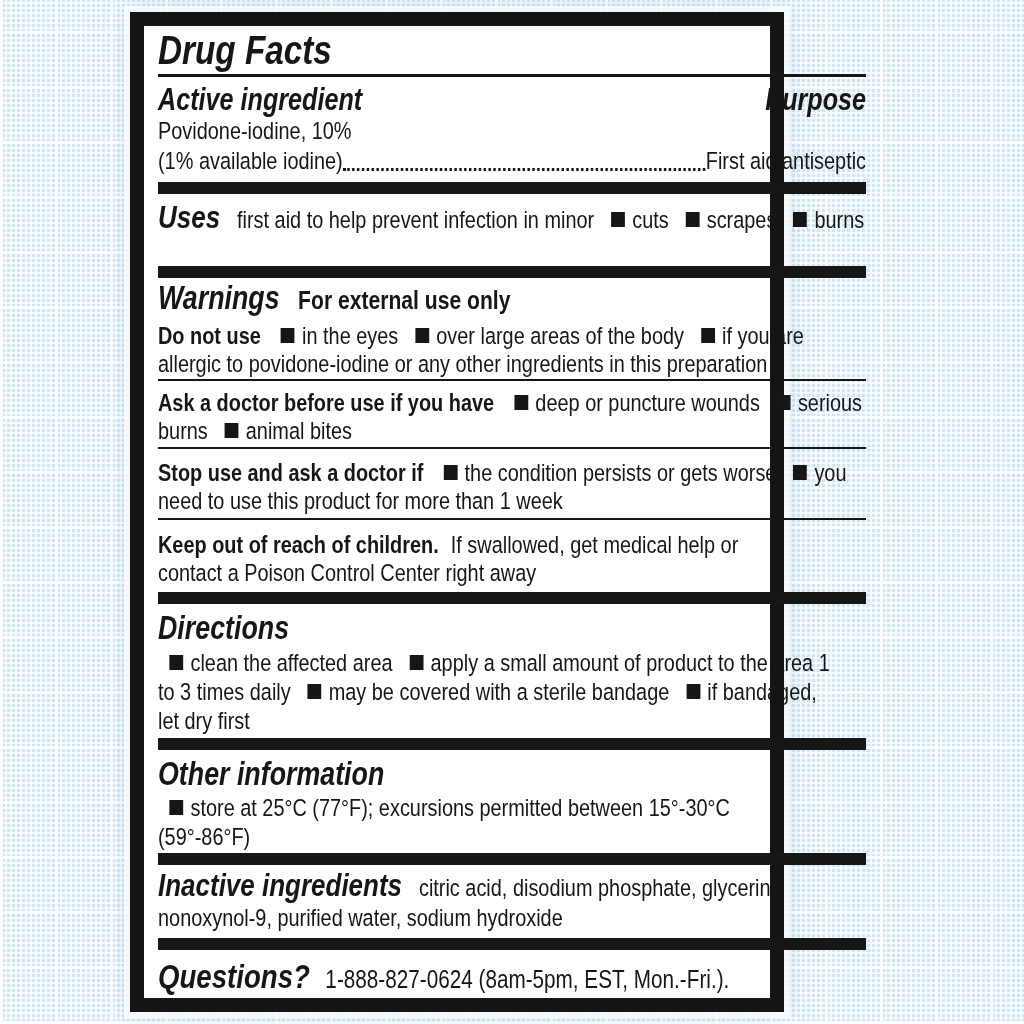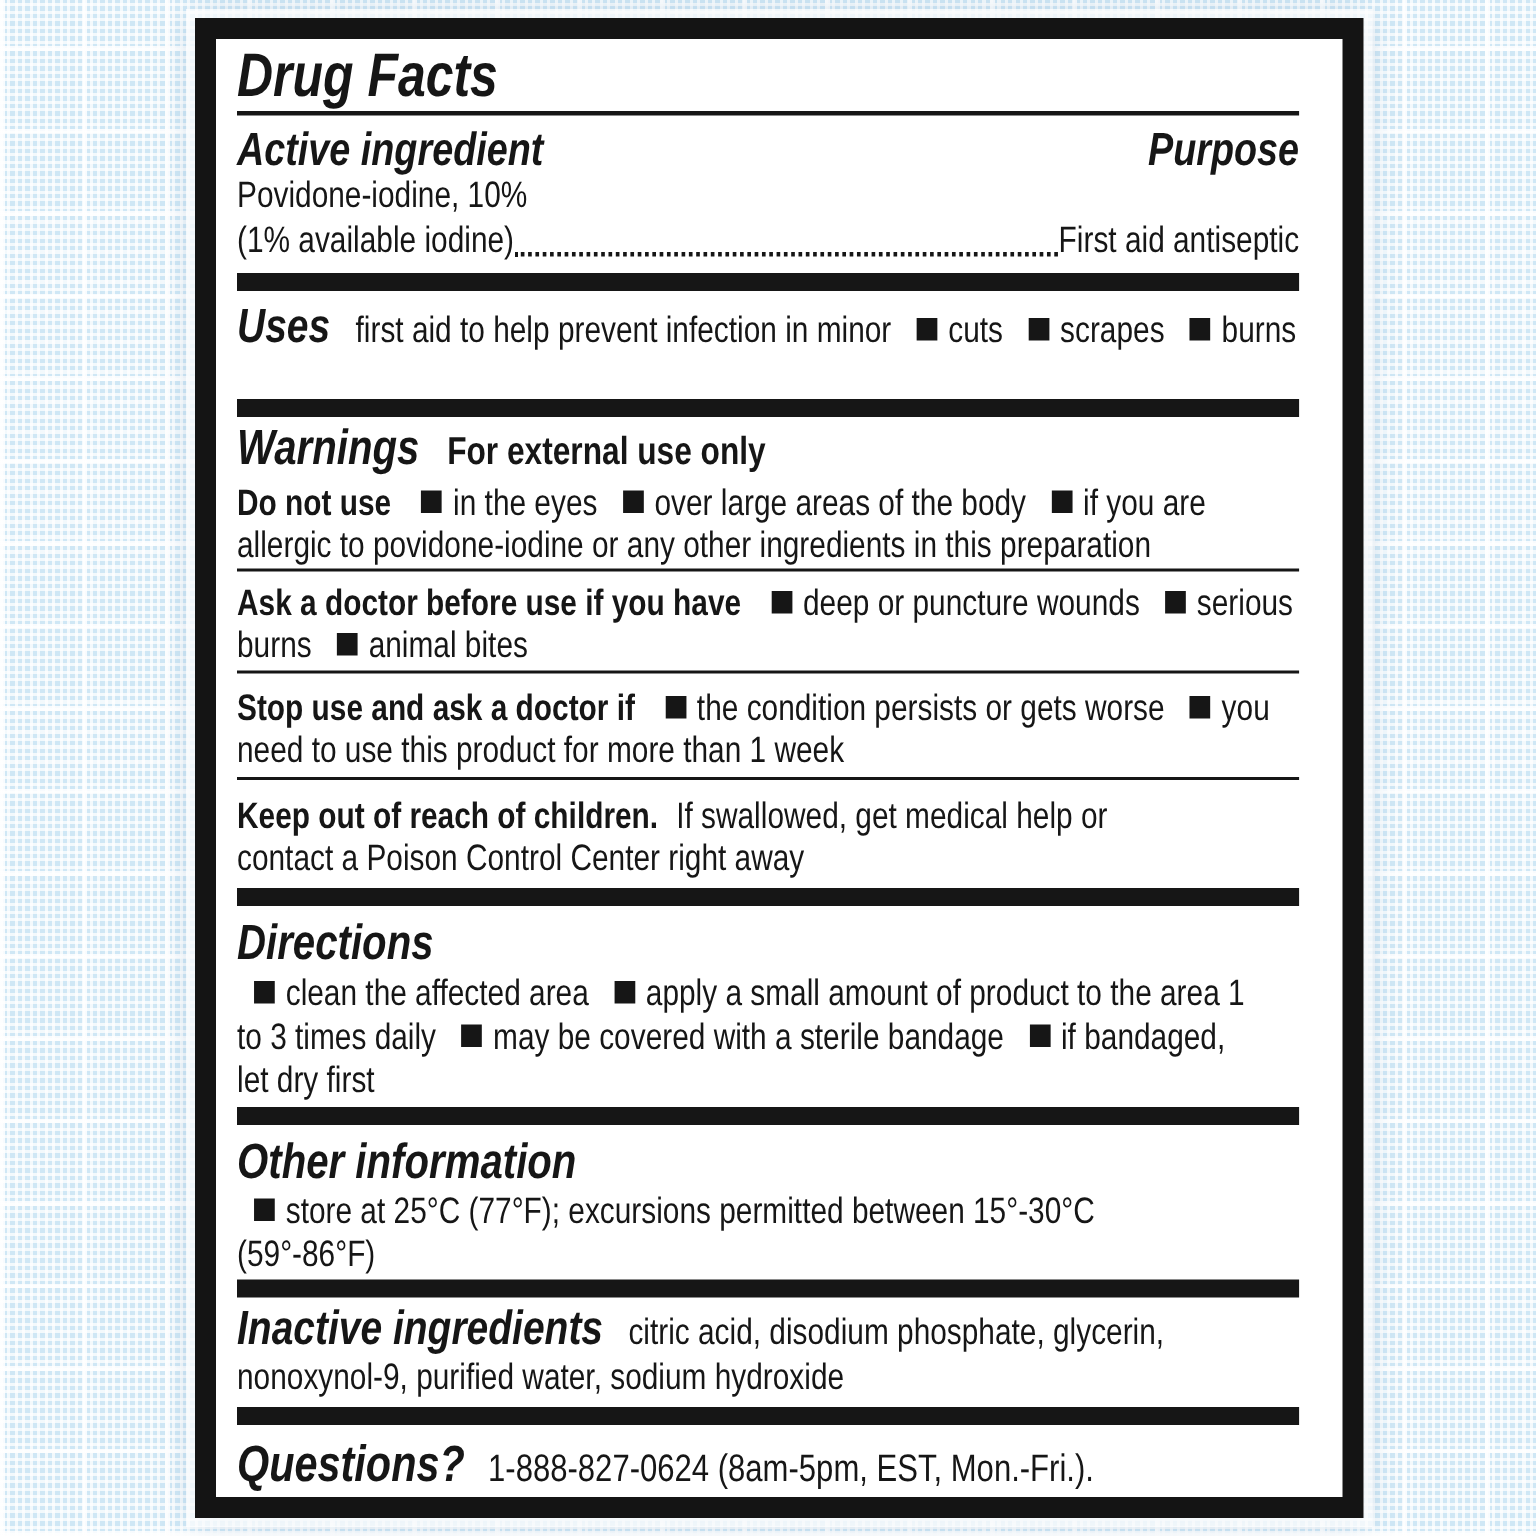--- a/index.html
+++ b/index.html
@@ -7,21 +7,21 @@
     width:1024px;height:1024px;overflow:hidden;position:relative;
     background-color:#cfe7f5;
     background-image:
       repeating-linear-gradient(0deg, rgba(255,255,255,.75) 0 2px, rgba(255,255,255,0) 2px 5px),
       repeating-linear-gradient(90deg, rgba(255,255,255,.75) 0 2px, rgba(255,255,255,0) 2px 5px),
       repeating-linear-gradient(0deg, rgba(255,255,255,.85) 0 3px, rgba(255,255,255,0) 3px 55px),
       repeating-linear-gradient(90deg, rgba(255,255,255,.85) 0 3px, rgba(255,255,255,0) 3px 55px);
     font-family:"Liberation Sans","DejaVu Sans",sans-serif;
   }
   .sheet{
-    position:absolute;left:130px;top:12px;width:779px;height:1000px;
+    position:absolute;left:130px;top:12px;width:654px;height:1000px;
     box-sizing:border-box;background:#ffffff;border:14px solid #141414;
     box-shadow:0 0 0 6px rgba(255,255,255,.75), 0 0 18px rgba(120,160,195,.5);
   }
   .inner{
     position:absolute;left:14px;top:0;width:872px;height:972px;
     transform:scaleX(0.812);transform-origin:0 0;
     color:#161616;
   }
   .sec{position:absolute;left:0;width:872px;font-size:24.5px;line-height:28px;}
   .bar{position:absolute;left:0;width:872px;height:12px;background:#161616;}

